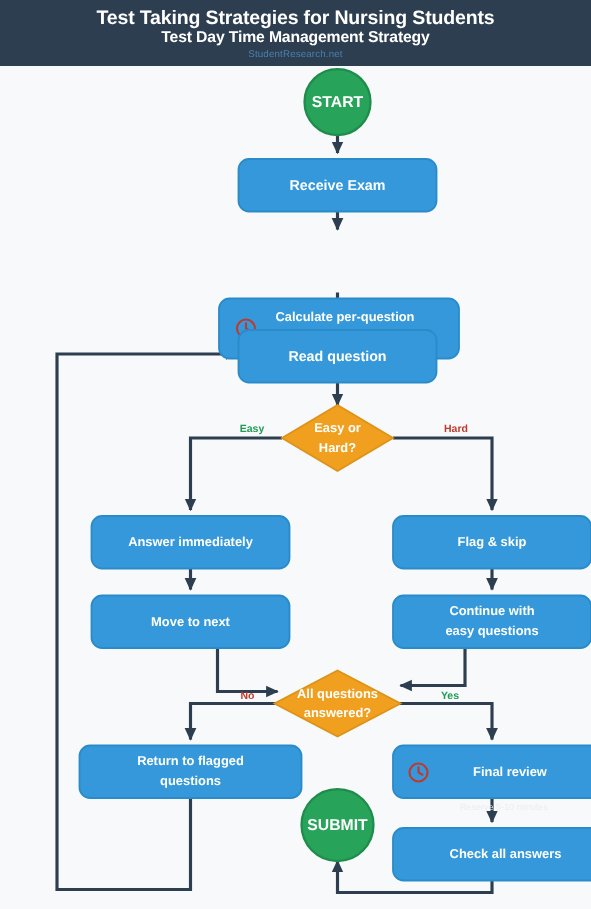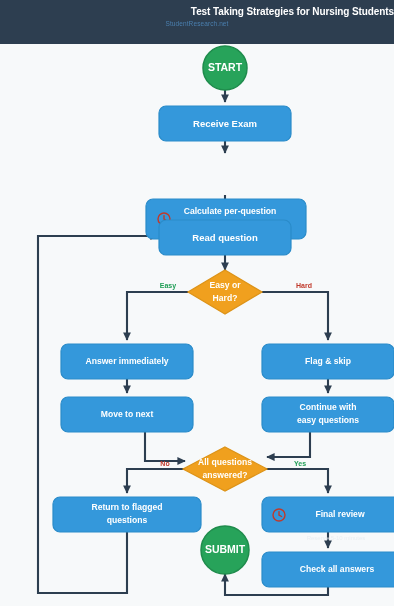--- a/index.html
+++ b/index.html
@@ -24,25 +24,24 @@
     left: 0; top: 0;
     width: 394px;
     height: 44px;
     background: #2d3e50;
     box-sizing: border-box;
     padding-top: 4px;
     text-align: center;
   }
   .header .title {
     color: #ffffff;
-    font-size: 10px;
+    font-size: 13px;
     font-weight: bold;
     line-height: 15px;
     letter-spacing: -0.1px;
-    text-align: right;
   }
   .header .subtitle {
     color: #ffffff;
     font-size: 10.5px;
     font-weight: bold;
     line-height: 13px;
     letter-spacing: -0.1px;
   }
   .header .watermark {
     color: #4a7fae;
@@ -84,20 +83,21 @@
     text-anchor: middle;
   }
 </style>
 </head>
 <body>
 
 <div id="app">
 
   <div class="header">
     <div class="title">Test Taking Strategies for Nursing Students</div>
+    <div class="subtitle">Test Day Time Management Strategy</div>
     <div class="watermark">StudentResearch.net</div>
   </div>
 
   <div class="canvas">
   <svg width="394" height="562" viewBox="0 0 394 562" xmlns="http://www.w3.org/2000/svg">
     <defs>
       <marker id="arrow" markerWidth="9" markerHeight="9" refX="7.6" refY="4.5" orient="auto" markerUnits="userSpaceOnUse">
         <path d="M0,0.6 L8.4,4.5 L0,8.4 Z" fill="#2d3e50"></path>
       </marker>
     </defs>

